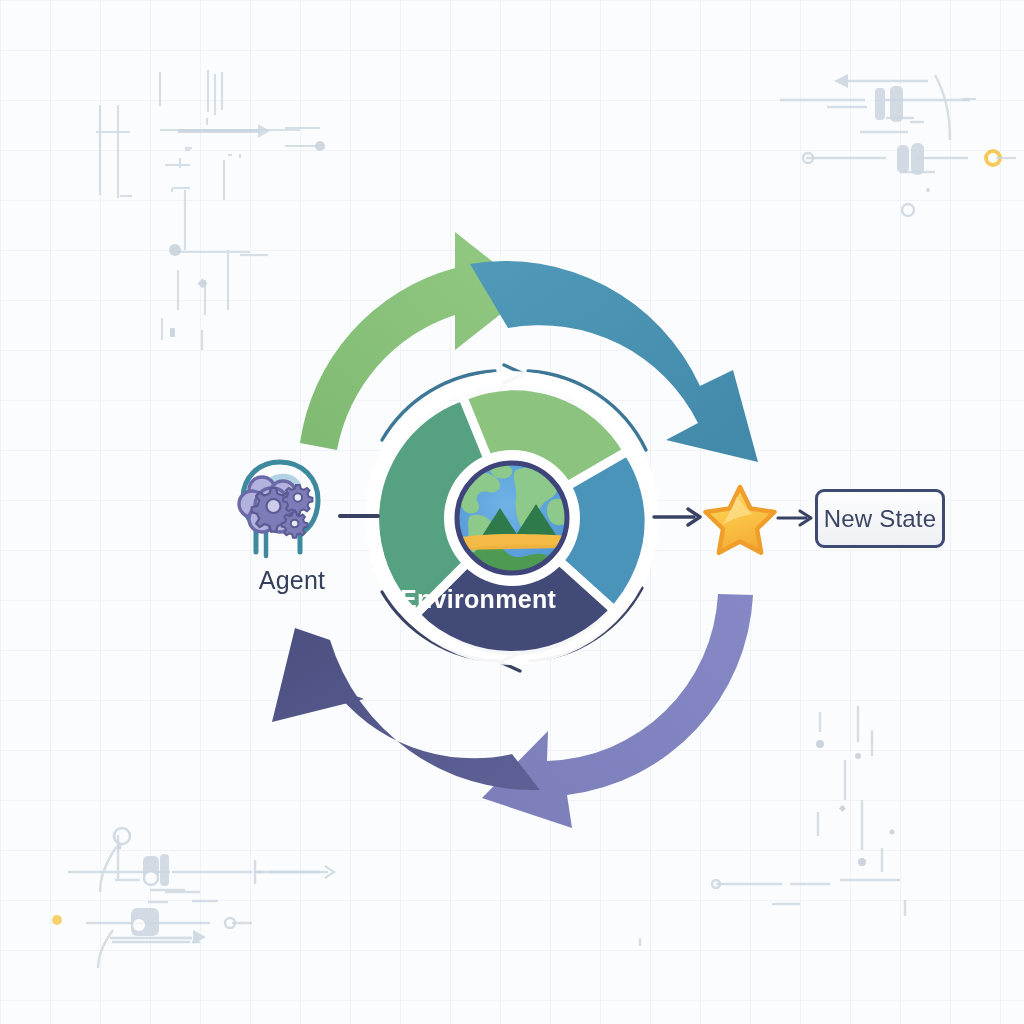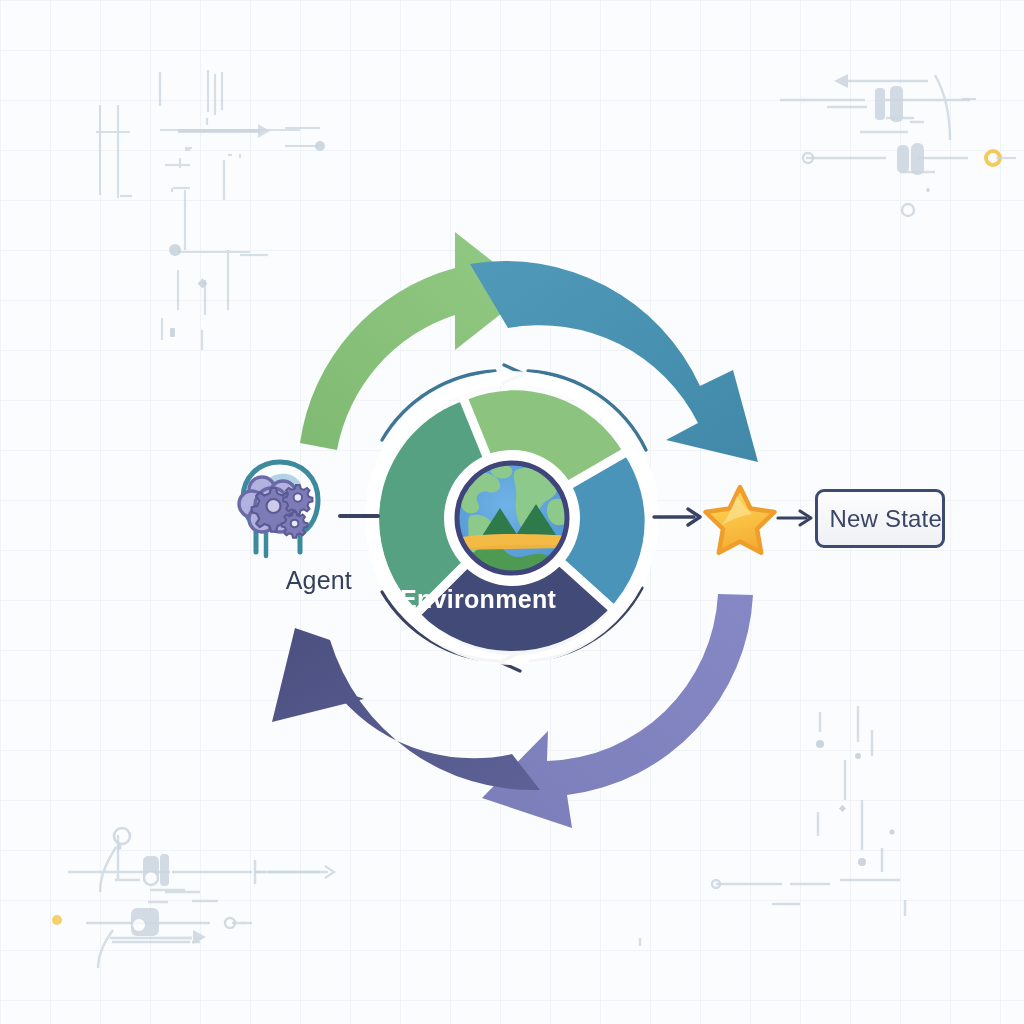--- a/index.html
+++ b/index.html
@@ -35,21 +35,21 @@
   .node-label {
     position: absolute;
     z-index: 4;
     font-family: "Liberation Sans", sans-serif;
     white-space: nowrap;
   }
   #agent-label {
     left: 232px;
     top: 566px;
     width: 120px;
-    text-align: right;
+    text-align: center;
     font-size: 25px;
     color: #35405c;
     letter-spacing: 0.2px;
   }
   #environment-label {
     left: 400px;
     top: 585px;
     width: 226px;
     font-size: 25px;
     font-weight: bold;
@@ -62,21 +62,21 @@
     left: 815px;
     top: 489px;
     width: 130px;
     height: 59px;
     box-sizing: border-box;
     border: 3px solid #3f4a73;
     border-radius: 9px;
     background: linear-gradient(180deg, #fdfdfe 0%, #eef0f4 100%);
     display: flex;
     align-items: center;
-    justify-content: flex-end;
+    justify-content: center;
   }
   #new-state-text {
     font-size: 24px;
     color: #3a4464;
     letter-spacing: 0.2px;
   }
 </style>
 </head>
 <body>
 

